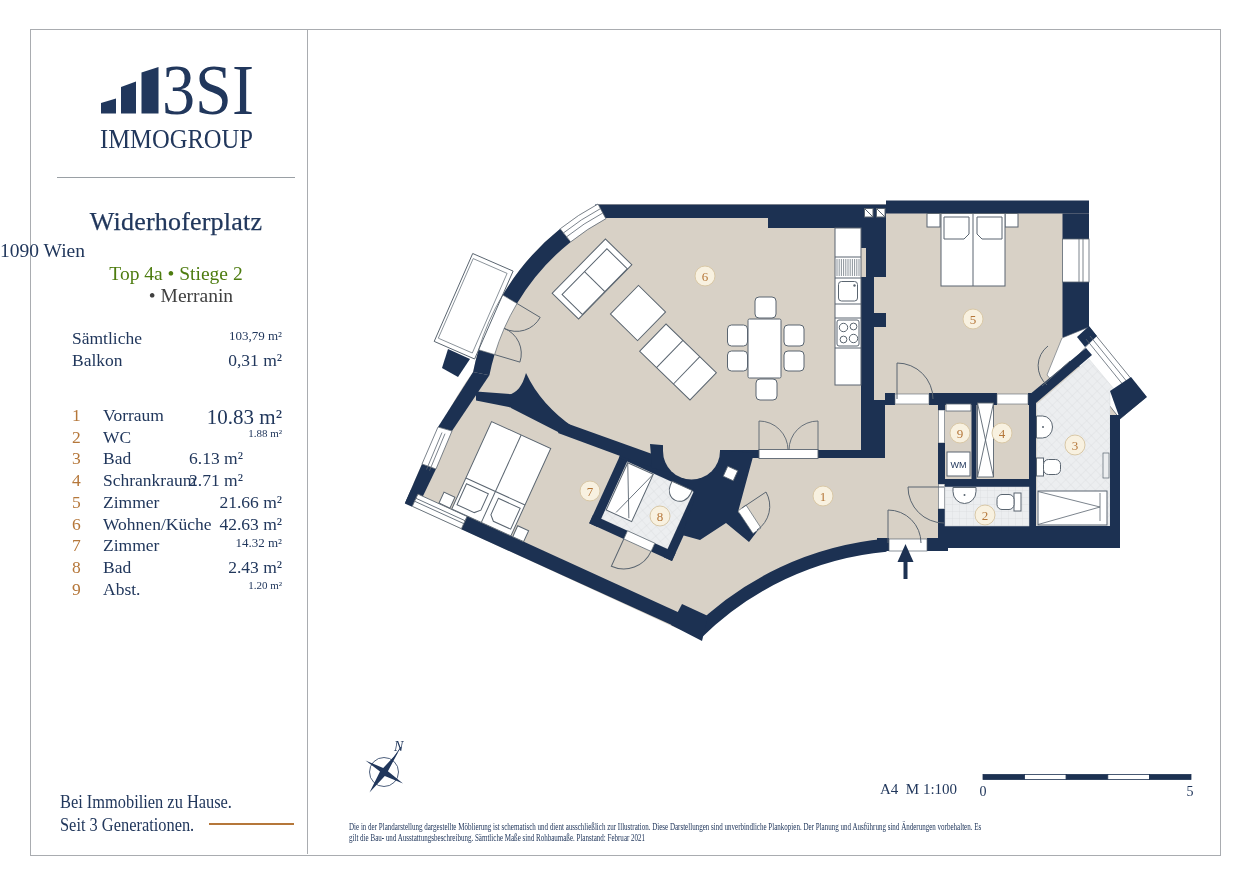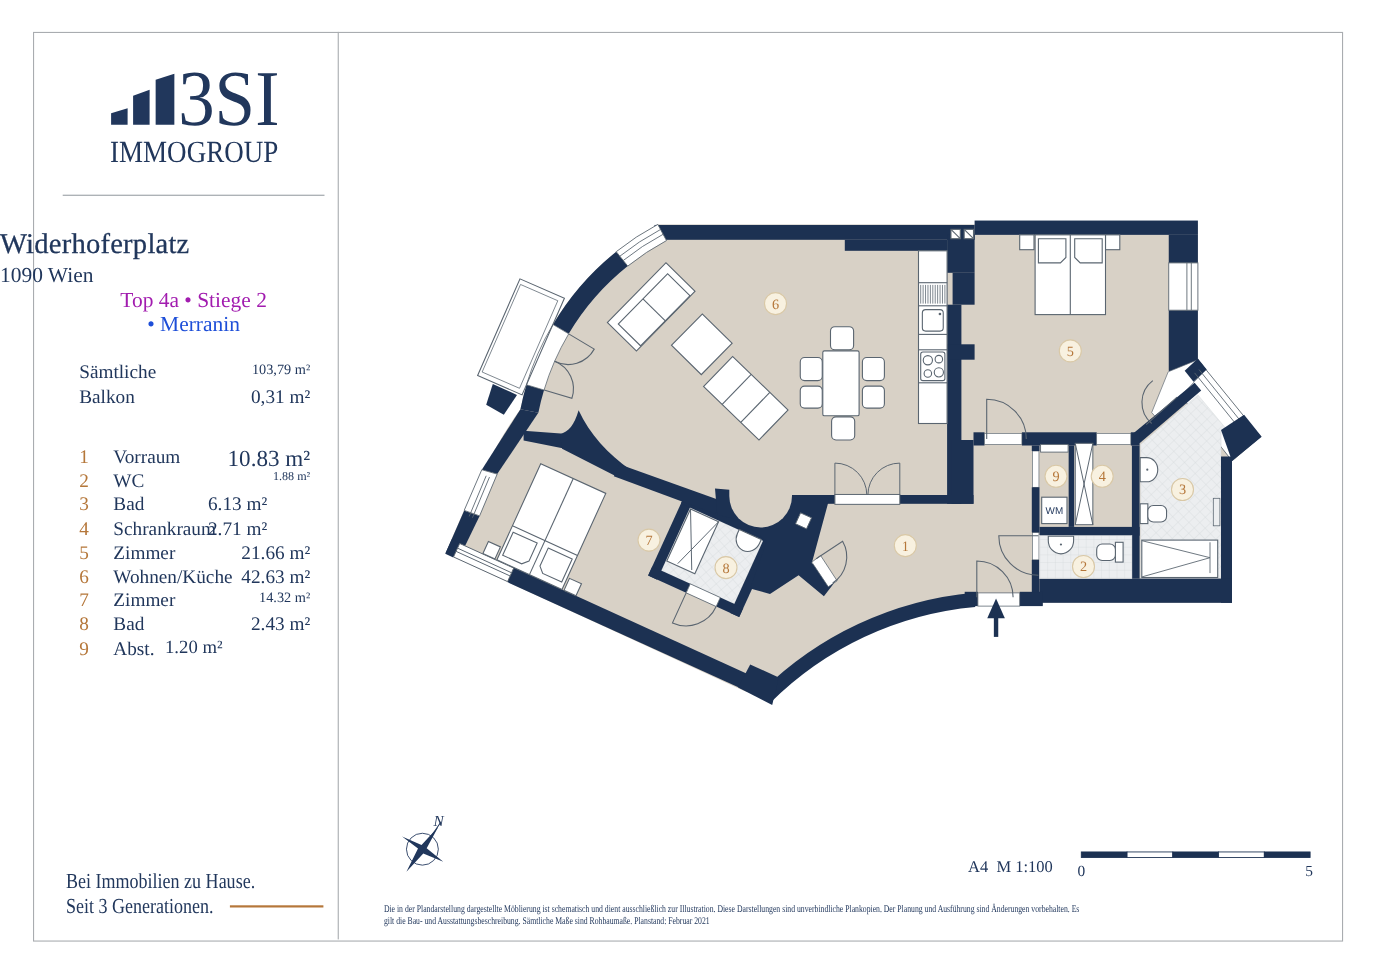--- a/index.html
+++ b/index.html
@@ -18,24 +18,24 @@
 <path d="M121,87 L136,81.5 L136,113.5 L121,113.5 Z" fill="#21375c"></path>
 <path d="M141.5,72.5 L158.5,67 L158.5,113.5 L141.5,113.5 Z" fill="#21375c"></path>
 
 <text x="162" y="113.5" font-size="72" fill="#21375c" font-family="Liberation Serif, serif" textLength="92" lengthAdjust="spacingAndGlyphs">3SI</text>
 
 <text x="100" y="147.5" font-size="28" fill="#21375c" font-family="Liberation Serif, serif" textLength="153" lengthAdjust="spacingAndGlyphs">IMMOGROUP</text>
 </svg>
 
 <div class="abs" style="left:57px;top:177px;width:238px;height:1px;background:#9aa0a5"></div>
 
-<div class="abs hv" style="left:0px;top:207px;width:352px;text-align:left;font-size:26px;letter-spacing:0.2px">Widerhoferplatz</div>
+<div class="abs hv" style="left:0px;top:207px;width:352px;text-align:center;font-size:26px;letter-spacing:0.2px">Widerhoferplatz</div>
 <div class="abs" style="left:0px;top:240px;width:352px;text-align:left;font-size:19.5px">1090 Wien</div>
-<div class="abs" style="left:0px;top:263px;width:352px;text-align:center;font-size:19.5px;color:#a21caf">Top 4a • Stiege 2</div>
-<div class="abs" style="left:0px;top:285px;width:352px;text-align:center;font-size:19.5px;color:#1d4ed8">• Merranin</div>
+<div class="abs" style="left:0px;top:263px;width:352px;text-align:center;font-size:19.5px;color:#4d7c0f">Top 4a • Stiege 2</div>
+<div class="abs" style="left:15px;top:285px;width:352px;text-align:center;font-size:19.5px;color:#404040">• Merranin</div>
 
 <div class="abs" style="left:72px;top:328px;font-size:17.5px">Sämtliche</div>
 <div class="abs" style="left:150px;top:328px;width:132px;text-align:right;font-size:13px">103,79 m²</div>
 <div class="abs" style="left:72px;top:350px;font-size:17.5px">Balkon</div>
 <div class="abs" style="left:150px;top:350px;width:132px;text-align:right;font-size:17.5px">0,31 m²</div>
 
 <div class="abs" style="left:72px;top:405.0px;font-size:17.5px;color:#b5773a">1</div>
 <div class="abs" style="left:103px;top:405.0px;font-size:17.5px">Vorraum</div>
 <div class="abs" style="left:150px;top:405.0px;width:132px;text-align:right;font-size:21px">10.83 m²</div>
 <div class="abs" style="left:72px;top:426.7px;font-size:17.5px;color:#b5773a">2</div>
@@ -54,21 +54,21 @@
 <div class="abs" style="left:103px;top:513.5px;font-size:17.5px">Wohnen/Küche</div>
 <div class="abs" style="left:150px;top:513.5px;width:132px;text-align:right;font-size:17.5px">42.63 m²</div>
 <div class="abs" style="left:72px;top:535.2px;font-size:17.5px;color:#b5773a">7</div>
 <div class="abs" style="left:103px;top:535.2px;font-size:17.5px">Zimmer</div>
 <div class="abs" style="left:150px;top:535.2px;width:132px;text-align:right;font-size:13px">14.32 m²</div>
 <div class="abs" style="left:72px;top:556.9px;font-size:17.5px;color:#b5773a">8</div>
 <div class="abs" style="left:103px;top:556.9px;font-size:17.5px">Bad</div>
 <div class="abs" style="left:150px;top:556.9px;width:132px;text-align:right;font-size:17.5px">2.43 m²</div>
 <div class="abs" style="left:72px;top:578.6px;font-size:17.5px;color:#b5773a">9</div>
 <div class="abs" style="left:103px;top:578.6px;font-size:17.5px">Abst.</div>
-<div class="abs" style="left:150px;top:578.6px;width:132px;text-align:left;font-size:17px">1.20 m²</div>
+<div class="abs" style="left:150px;top:578.6px;width:132px;text-align:right;font-size:11px">1.20 m²</div>
 
 <div class="abs" style="left:60px;top:791px;font-size:19.5px;transform:scaleX(0.84);transform-origin:0 0">Bei Immobilien zu Hause.</div>
 <div class="abs" style="left:60px;top:814px;font-size:19.5px;transform:scaleX(0.84);transform-origin:0 0">Seit 3 Generationen.</div>
 <div class="abs" style="left:209px;top:823px;width:85px;height:2px;background:#b5773a"></div>
 
 <div class="abs" style="left:880px;top:781px;font-size:15px">A4&nbsp;&nbsp;M 1:100</div>
 
 <div class="abs" style="left:349px;top:822px;font-size:9.3px;line-height:10.5px;transform:scaleX(0.755);transform-origin:0 0;white-space:nowrap">Die in der Plandarstellung dargestellte Möblierung ist schematisch und dient ausschließlich zur Illustration. Diese Darstellungen sind unverbindliche Plankopien. Der Planung und Ausführung sind Änderungen vorbehalten. Es<br>gilt die Bau- und Ausstattungsbeschreibung. Sämtliche Maße sind Rohbaumaße. Planstand: Februar 2021</div>
 
 <svg class="abs" style="left:0;top:0" width="1250" height="884" viewBox="0 0 1250 884">

